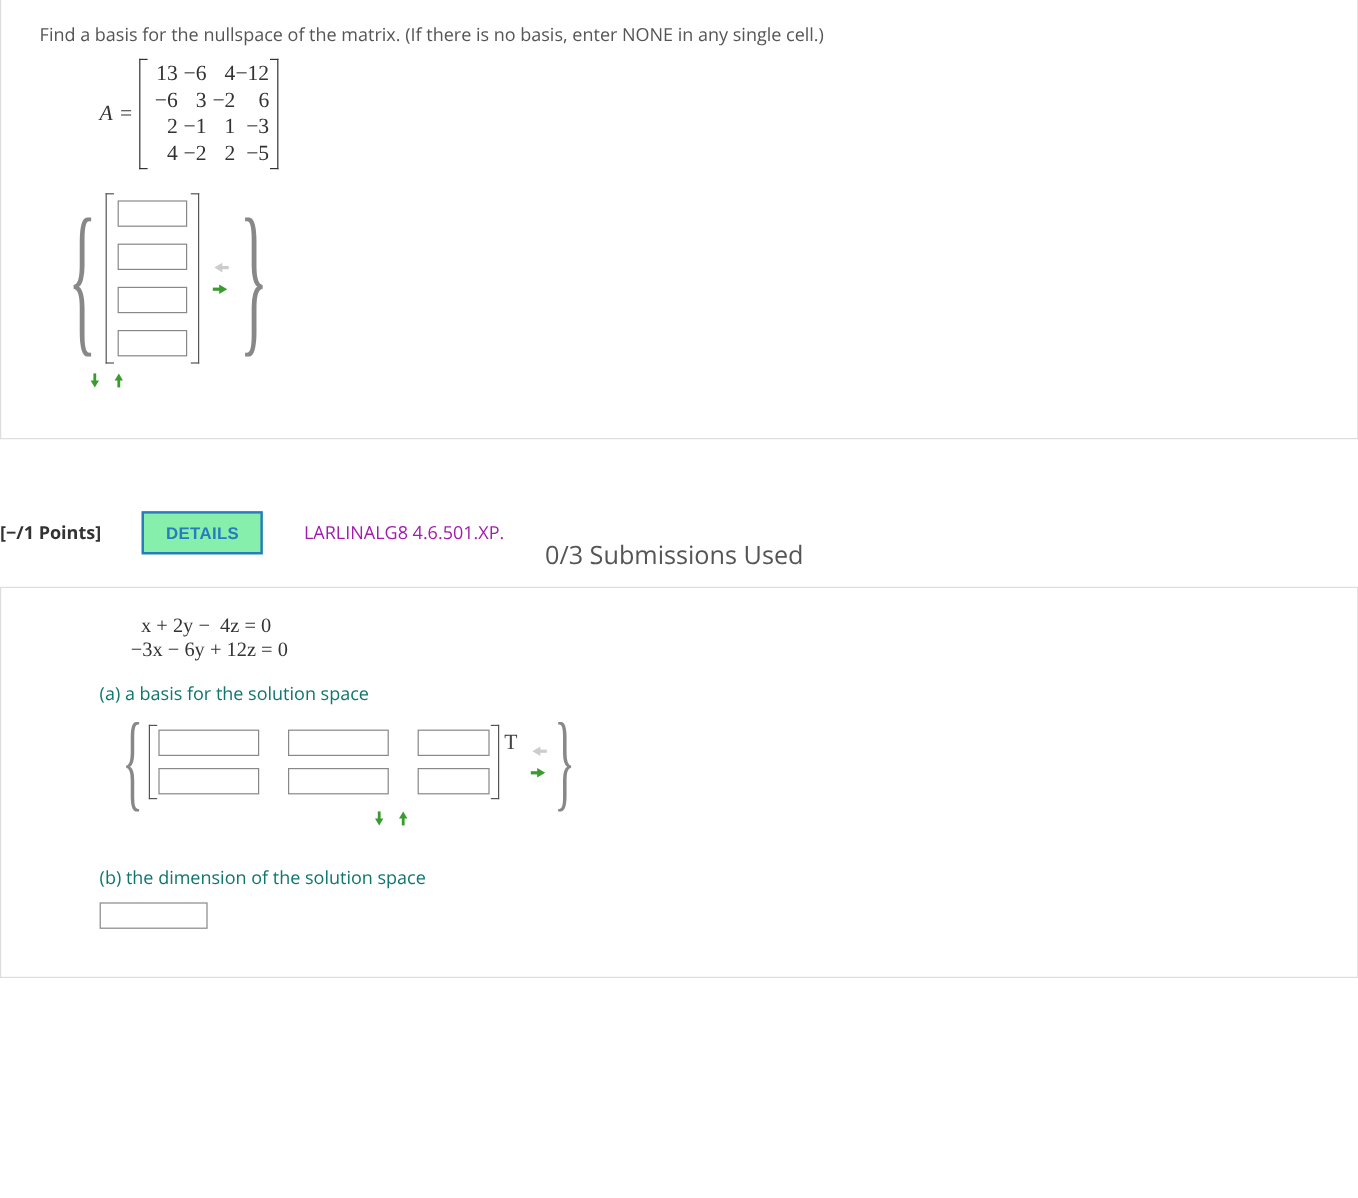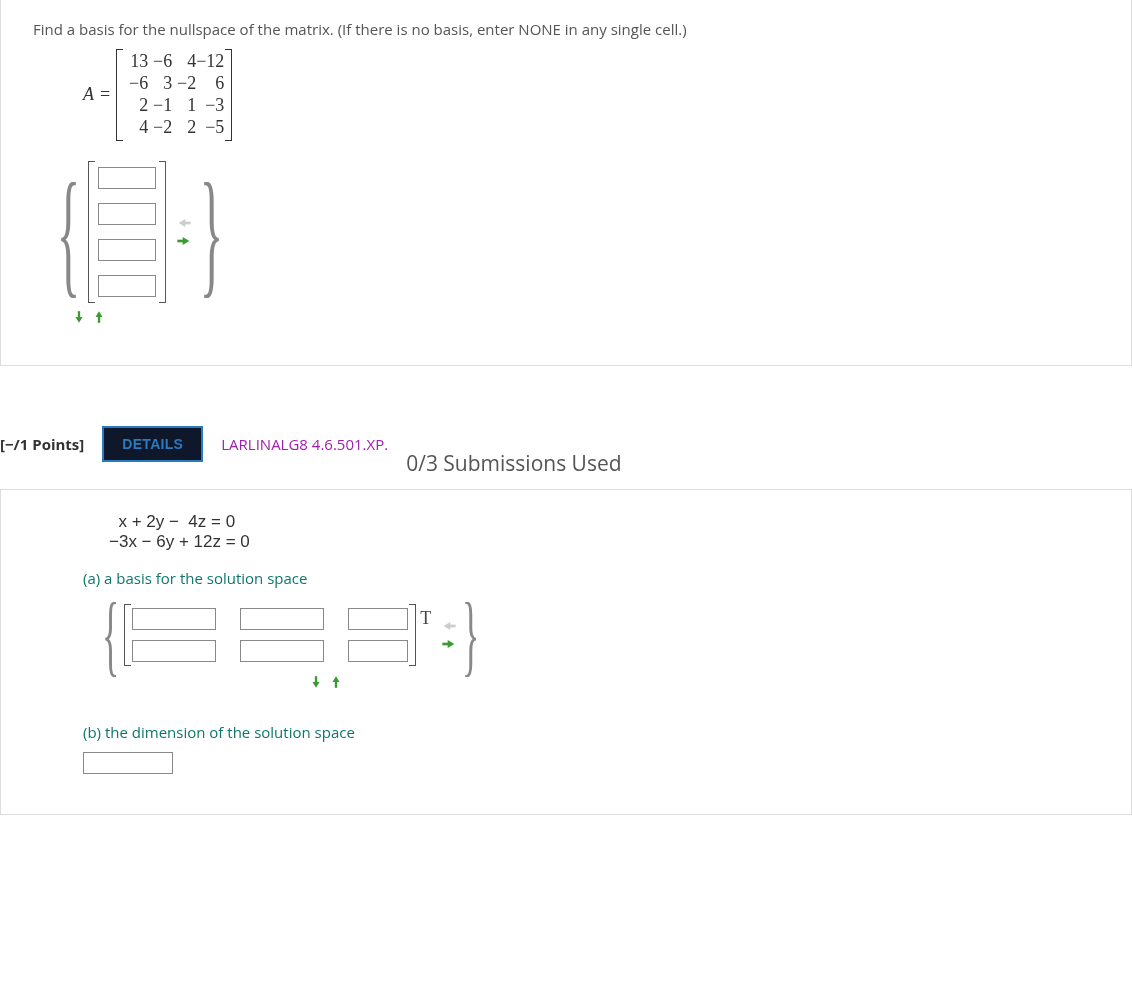--- a/index.html
+++ b/index.html
@@ -122,44 +122,44 @@
   .arrow-btn {
     width: 16px; height: 16px;
     display: inline-flex;
     align-items: center;
     justify-content: center;
     cursor: pointer;
   }
   .header-row {
     display: flex;
     align-items: center;
-    gap: 18px;
+    gap: 34px;
     padding: 45px 0 12px 0;
     border-bottom: 1px solid #ddd;
     margin-bottom: 0;
   }
   .points-label {
     font-weight: 700;
     color: #333;
     font-size: 15px;
   }
   .details-btn {
     border: 2px solid #2a7bbd;
     color: #2a7bbd;
-    background: #0f172a;
+    background: #86efac;
     font-weight: 600;
     font-size: 14px;
     padding: 8px 18px;
     letter-spacing: 0.3px;
     cursor: pointer;
   }
   .qcode { font-weight: 400; color: #a21caf; font-size: 15px; }
   .subcount { color: #555; font-size: 21px; margin-top: 38px; }
   .eqsys {
-    font-family: Liberation Sans, sans-serif;
+    font-family: Liberation Serif, serif;
     font-size: 17px;
     color: #333;
     padding: 4px 0 8px 108px;
     white-space: pre;
   }
   .partlabel {
     padding: 8px 0 6px 82px;
     color: #0f766e;
   }
   .dim-input { padding: 4px 0 0 82px; }

